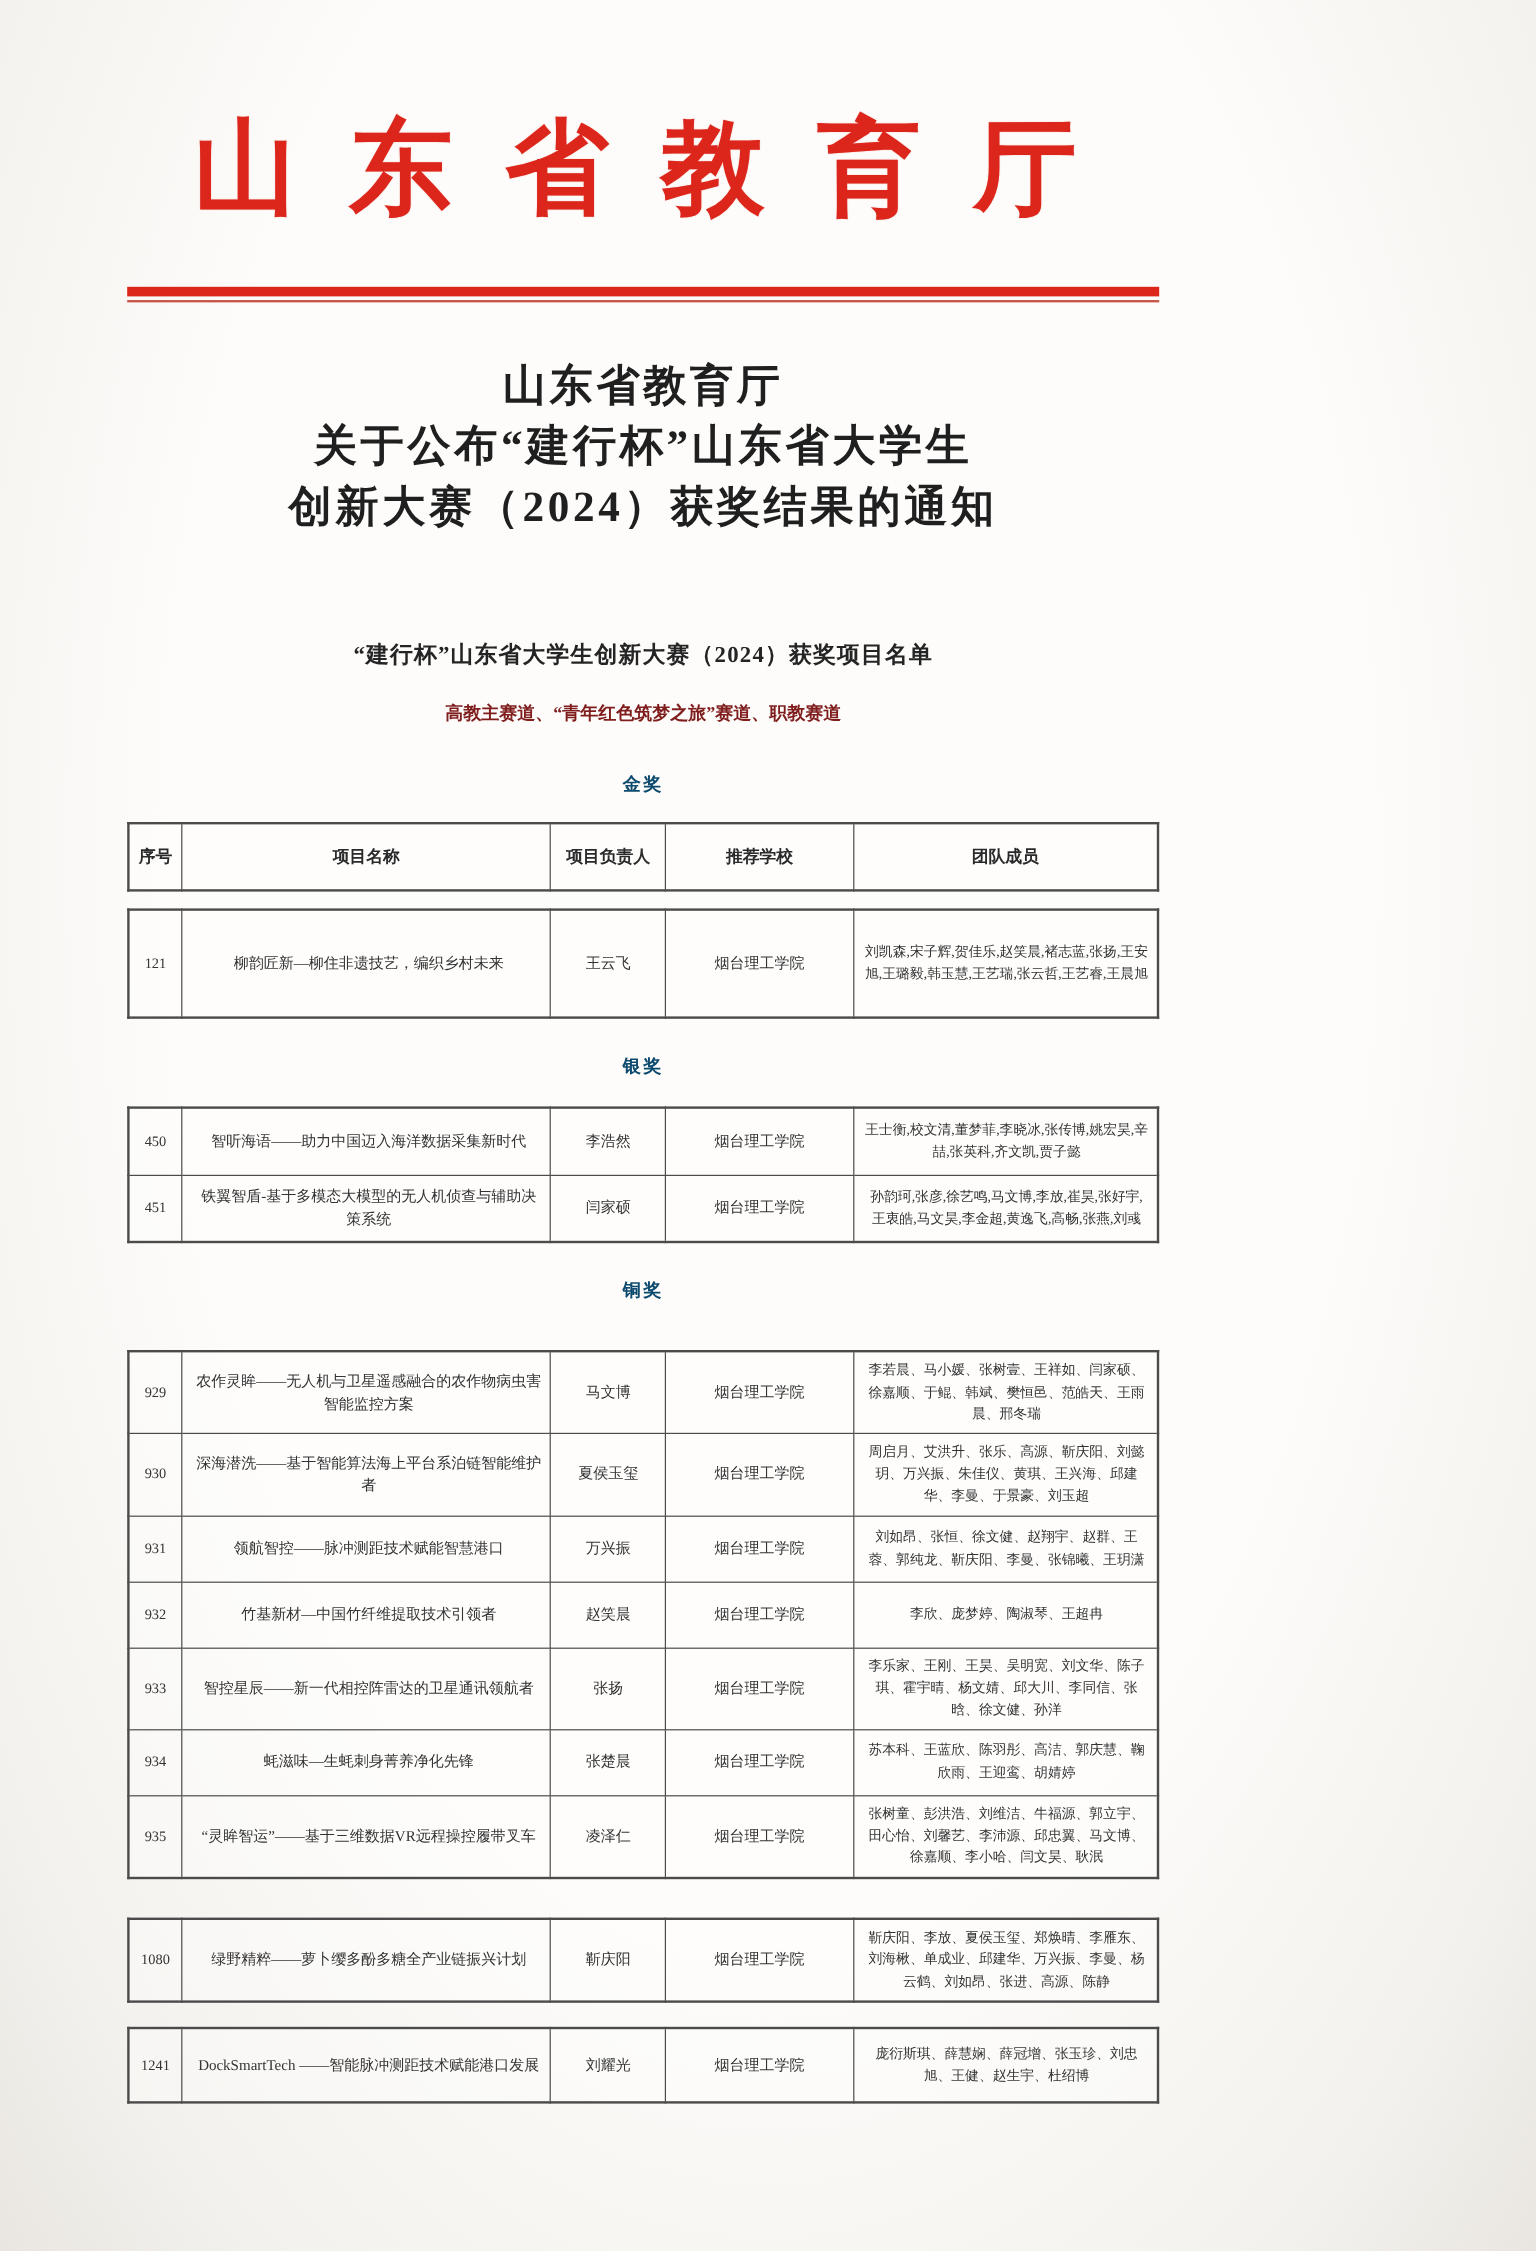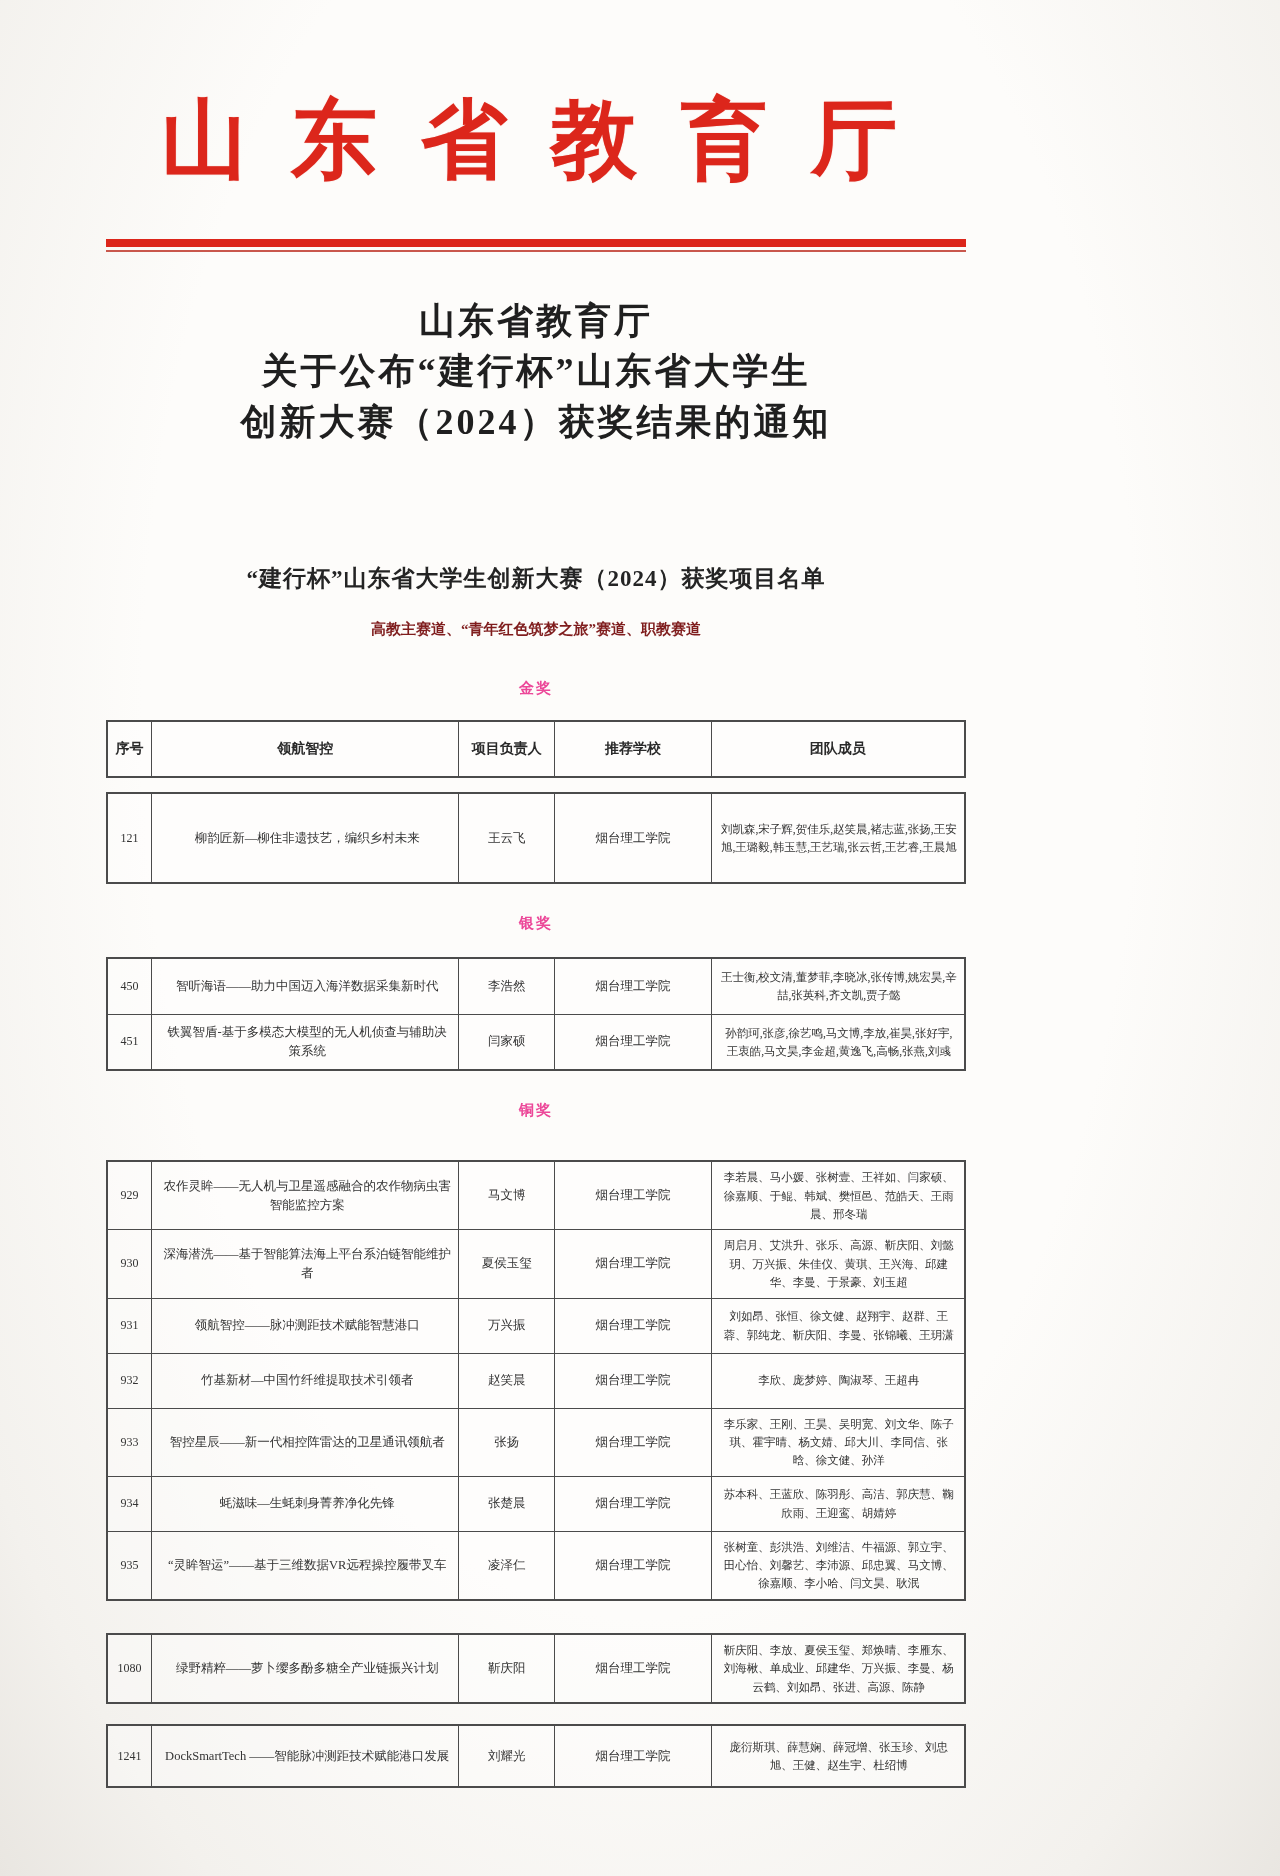--- a/index.html
+++ b/index.html
@@ -14,23 +14,23 @@
   .agency{
     margin-top:82px;text-align:center;
     font-size:86px;font-weight:bold;color:#dc261b;
     letter-spacing:44px;padding-left:30px;white-space:nowrap;
     text-shadow:0 0 1px rgba(220,38,27,.4);
   }
   .red-rule{margin-top:40px;border-top:8px solid #dc261b;}
   .red-rule-thin{margin-top:3px;border-top:2px solid #c9574c;}
   .doc-no{margin-top:26px;font-size:25px;text-align:right;padding-right:30px;color:#3a3a3a;}
   .title{margin-top:44px;text-align:center;font-size:36px;font-weight:bold;line-height:1.4;letter-spacing:3px;color:#1f1f1f;}
-  .list-title{margin-top:116px;text-align:center;font-size:23px;font-weight:bold;letter-spacing:1px;color:#242424;}
+  .list-title{margin-top:86px;text-align:center;font-size:19px;font-weight:bold;letter-spacing:1px;color:#242424;}
   .tracks{margin-top:26px;text-align:center;font-size:15px;font-weight:bold;color:#7f1d1d;}
-  .award{margin-top:30px;text-align:center;font-size:15px;font-weight:bold;letter-spacing:2px;color:#ec4899;}
+  .award{margin-top:30px;text-align:center;font-size:15px;font-weight:bold;letter-spacing:2px;color:#0c4a6e;}
   .award.first{margin-top:40px;}
   
   table.tbl{
     width:100%;table-layout:fixed;border-collapse:collapse;
     border:2px solid #4b4b4b;background:rgba(255,255,255,.35);
   }
   .tbl th,.tbl td{border:1px solid #4b4b4b;vertical-align:middle;color:#333;}
   .tbl th{font-size:14px;font-weight:bold;text-align:center;padding:18px 4px;color:#2a2a2a;}
   .c-no{font-size:12px;text-align:center;padding:8px 2px;}
   .c-name{font-size:12.5px;text-align:center;padding:8px 6px 8px 10px;line-height:1.5;}
@@ -72,21 +72,21 @@
     <colgroup>
         <col style="width:5.2%">
         <col style="width:35.8%">
         <col style="width:11.2%">
         <col style="width:18.2%">
         <col style="width:29.6%">
       </colgroup>
     <tbody>
         <tr>
       <th>序号</th>
-      <th>领航智控</th>
+      <th>项目名称</th>
       <th>项目负责人</th>
       <th>推荐学校</th>
       <th>团队成员</th>
     </tr>
   </tbody>
     </table>
 
   <table class="tbl m-gold gold-row">
     <colgroup>
         <col style="width:5.2%">

